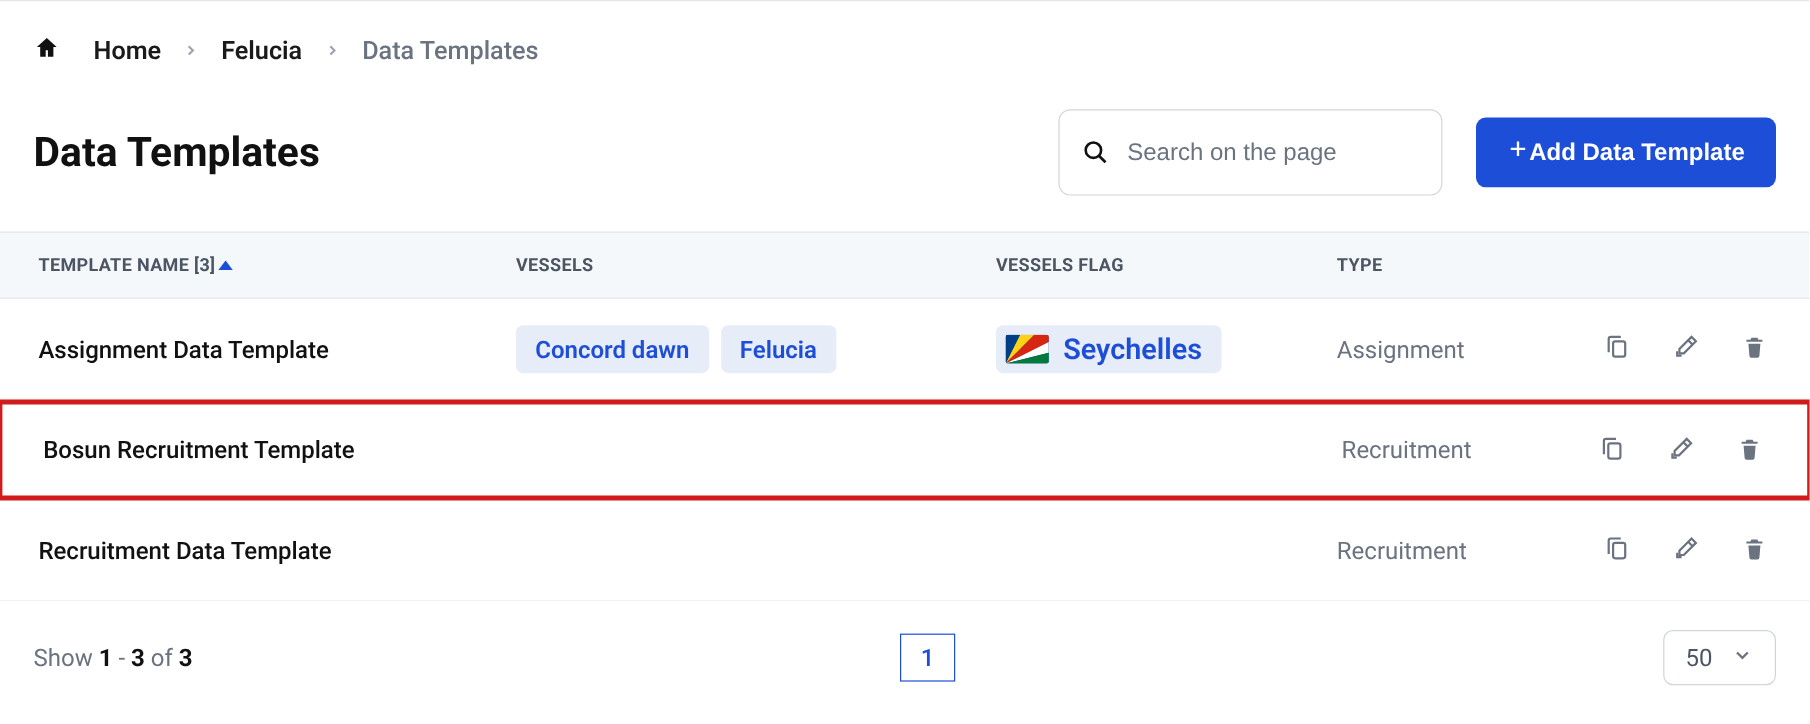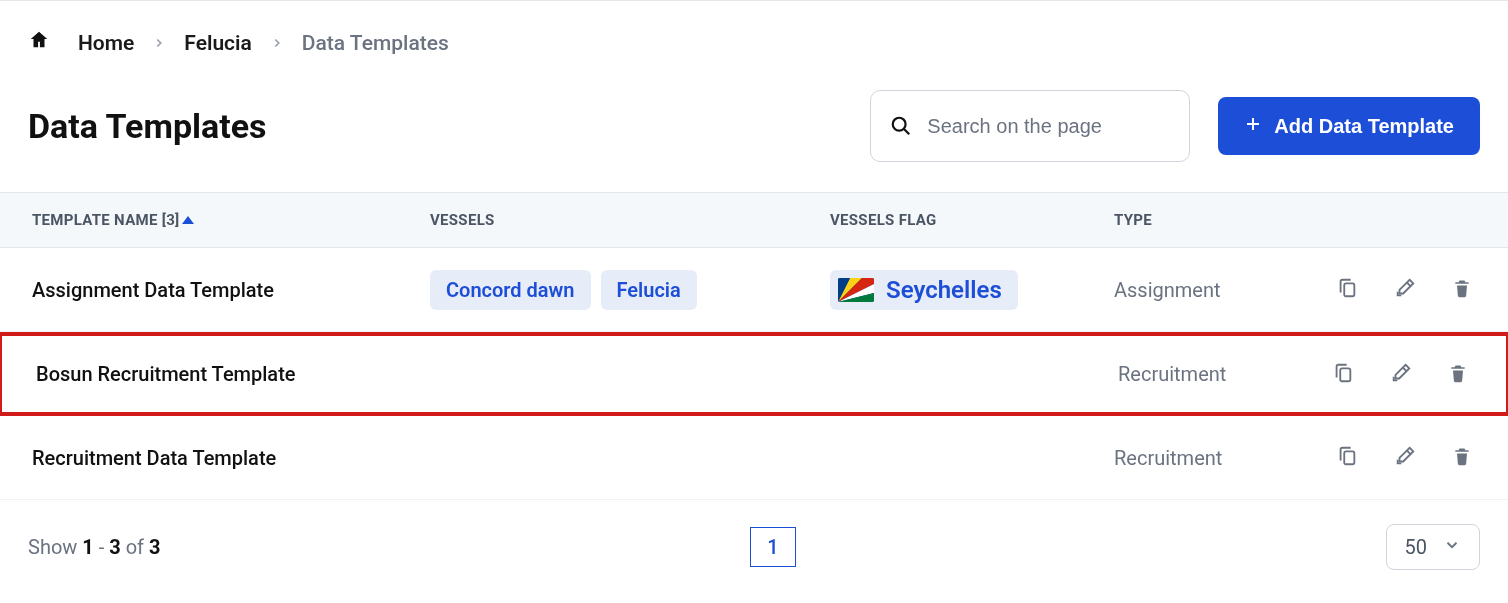--- a/index.html
+++ b/index.html
@@ -11,21 +11,21 @@
   .breadcrumb .sep { color: #9ca3af; }
   .breadcrumb .current { color: #6b7280; font-weight: 500; }
   
   .header-row { display: flex; align-items: center; justify-content: space-between; padding: 34px 28px 30px 28px; }
   .page-title { font-size: 34px; font-weight: 700; color: #111; }
   .header-actions { display: flex; align-items: center; gap: 28px; }
   .search-wrap { position: relative; width: 320px; }
   .search-wrap svg { position: absolute; left: 20px; top: 50%; transform: translateY(-50%); }
   .search-input { width: 100%; height: 72px; border: 1px solid #d1d5db; border-radius: 10px; padding: 0 16px 0 56px; font-size: 20px; color: #6b7280; outline: none; }
   .search-input::placeholder { color: #6b7280; }
-  .add-btn { display: flex; align-items: center; gap: 12px; height: 58px; background: #1d4ed8; color: #fff; border: none; border-radius: 8px; padding: 0 26px; font-size: 20px; font-weight: 600; cursor: pointer; }
+  .add-btn { display: flex; align-items: center; height: 58px; background: #1d4ed8; color: #fff; border: none; border-radius: 8px; padding: 0 26px; font-size: 20px; font-weight: 600; cursor: pointer; }
   
   .table-head { display: flex; align-items: center; background: #f5f8fb; border-top: 1px solid #e5e7eb; border-bottom: 1px solid #e5e7eb; padding: 18px 32px; font-size: 15px; font-weight: 700; color: #4b5563; text-transform: uppercase; letter-spacing: .3px; }
   .col-name { width: 398px; display:flex; align-items:center; gap:2px; }
   .col-vessels { width: 400px; }
   .col-flag { width: 284px; }
   .col-type { flex: 1; }
   .col-actions { width: 180px; }
   .sort-caret { width:0; height:0; border-left:6px solid transparent; border-right:6px solid transparent; border-bottom:8px solid #1d4ed8; display:inline-block; }
   
   .row { display: flex; align-items: center; padding: 0 32px; min-height: 84px; border-bottom: 1px solid #f0f2f5; font-size: 20px; }

